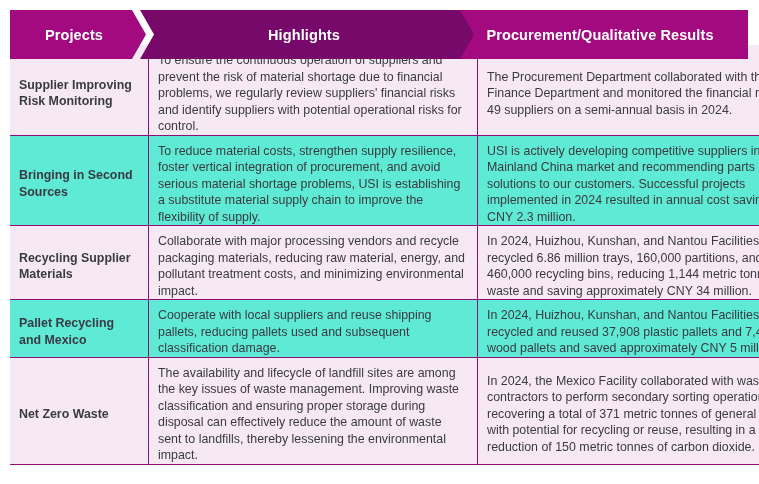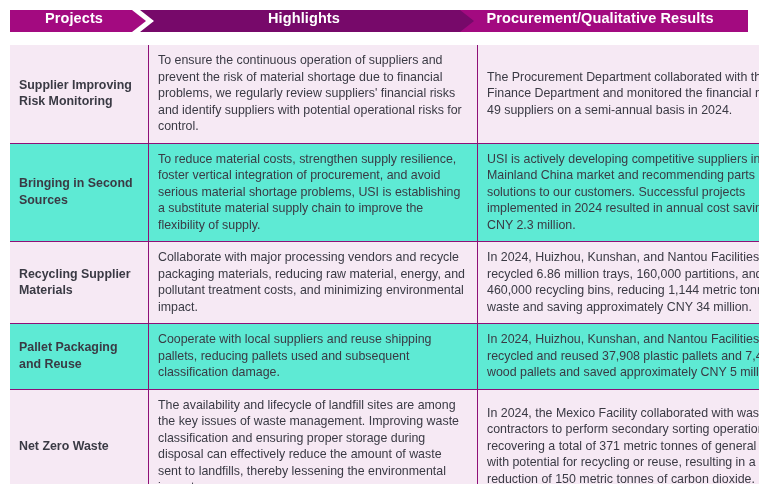--- a/index.html
+++ b/index.html
@@ -25,23 +25,23 @@
 
   
   #header-row {
     position: relative;
     width: 738px;
     height: 35px;
   }
   .hdr-seg {
     position: absolute;
     top: 0;
-    height: 22px;
+    height: 49px;
     display: flex;
-    align-items: flex-start;
+    align-items: center;
     justify-content: center;
   }
   .hdr-label {
     color: #ffffff;
     font-size: 14.5px;
     font-weight: bold;
     letter-spacing: 0.1px;
     white-space: nowrap;
     position: relative;
     z-index: 3;
@@ -82,21 +82,21 @@
     position: absolute;
     top: 35px;
     left: 0;
     width: 738px;
     border-collapse: collapse;
     table-layout: fixed;
   }
   #body-table td {
     vertical-align: middle;
     border-bottom: 1.3px solid #8E1077;
-    padding: 7px 9px 8px 9px;
+    padding: 7px 9px 0 9px;
     font-size: 12.4px;
     line-height: 1.33;
     color: #3A3A44;
   }
   #body-table tr.row-tint td { background: #F6E9F4; }
   #body-table tr.row-plain td { background: #5eead4; }
 
   td.col-project {
     width: 120px;
     font-weight: bold;
@@ -148,21 +148,21 @@
         <td class="col-project">Bringing in Second Sources</td>
         <td class="col-highlight">To reduce material costs, strengthen supply resilience, foster vertical integration of procurement, and avoid serious material shortage problems, USI is establishing a substitute material supply chain to improve the flexibility of supply.</td>
         <td class="col-result">USI is actively developing competitive suppliers in the Mainland China market and recommending parts solutions to our customers. Successful projects implemented in 2024 resulted in annual cost savings of CNY 2.3 million.</td>
       </tr>
       <tr class="row-tint">
         <td class="col-project">Recycling Supplier Materials</td>
         <td class="col-highlight">Collaborate with major processing vendors and recycle packaging materials, reducing raw material, energy, and pollutant treatment costs, and minimizing environmental impact.</td>
         <td class="col-result">In 2024, Huizhou, Kunshan, and Nantou Facilities recycled 6.86 million trays, 160,000 partitions, and 460,000 recycling bins, reducing 1,144 metric tonnes of waste and saving approximately CNY 34 million.</td>
       </tr>
       <tr class="row-plain">
-        <td class="col-project">Pallet Packaging and Reuse</td>
+        <td class="col-project">Pallet Recycling and Mexico</td>
         <td class="col-highlight">Cooperate with local suppliers and reuse shipping pallets, reducing pallets used and subsequent classification damage.</td>
         <td class="col-result">In 2024, Huizhou, Kunshan, and Nantou Facilities recycled and reused 37,908 plastic pallets and 7,404 wood pallets and saved approximately CNY 5 million.</td>
       </tr>
       <tr class="row-tint">
         <td class="col-project">Net Zero Waste</td>
         <td class="col-highlight">The availability and lifecycle of landfill sites are among the key issues of waste management. Improving waste classification and ensuring proper storage during disposal can effectively reduce the amount of waste sent to landfills, thereby lessening the environmental impact.</td>
         <td class="col-result">In 2024, the Mexico Facility collaborated with waste contractors to perform secondary sorting operations, recovering a total of 371 metric tonnes of general waste with potential for recycling or reuse, resulting in a total reduction of 150 metric tonnes of carbon dioxide.</td>
       </tr>
     </tbody>
   </table>

